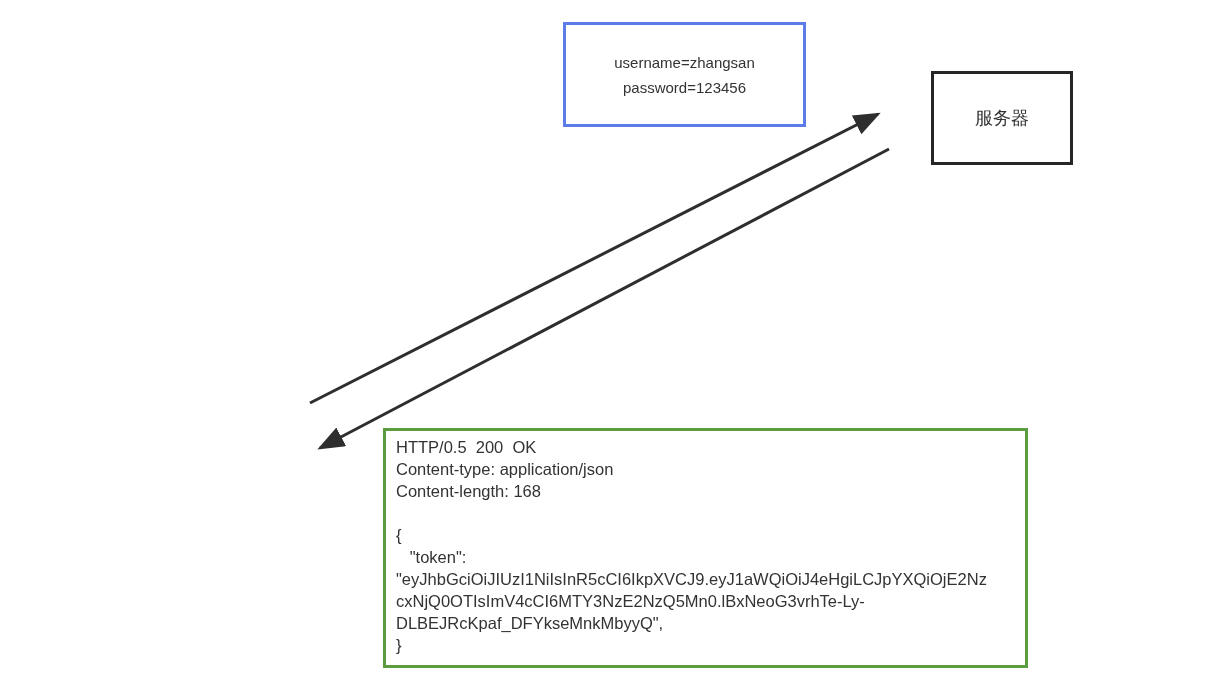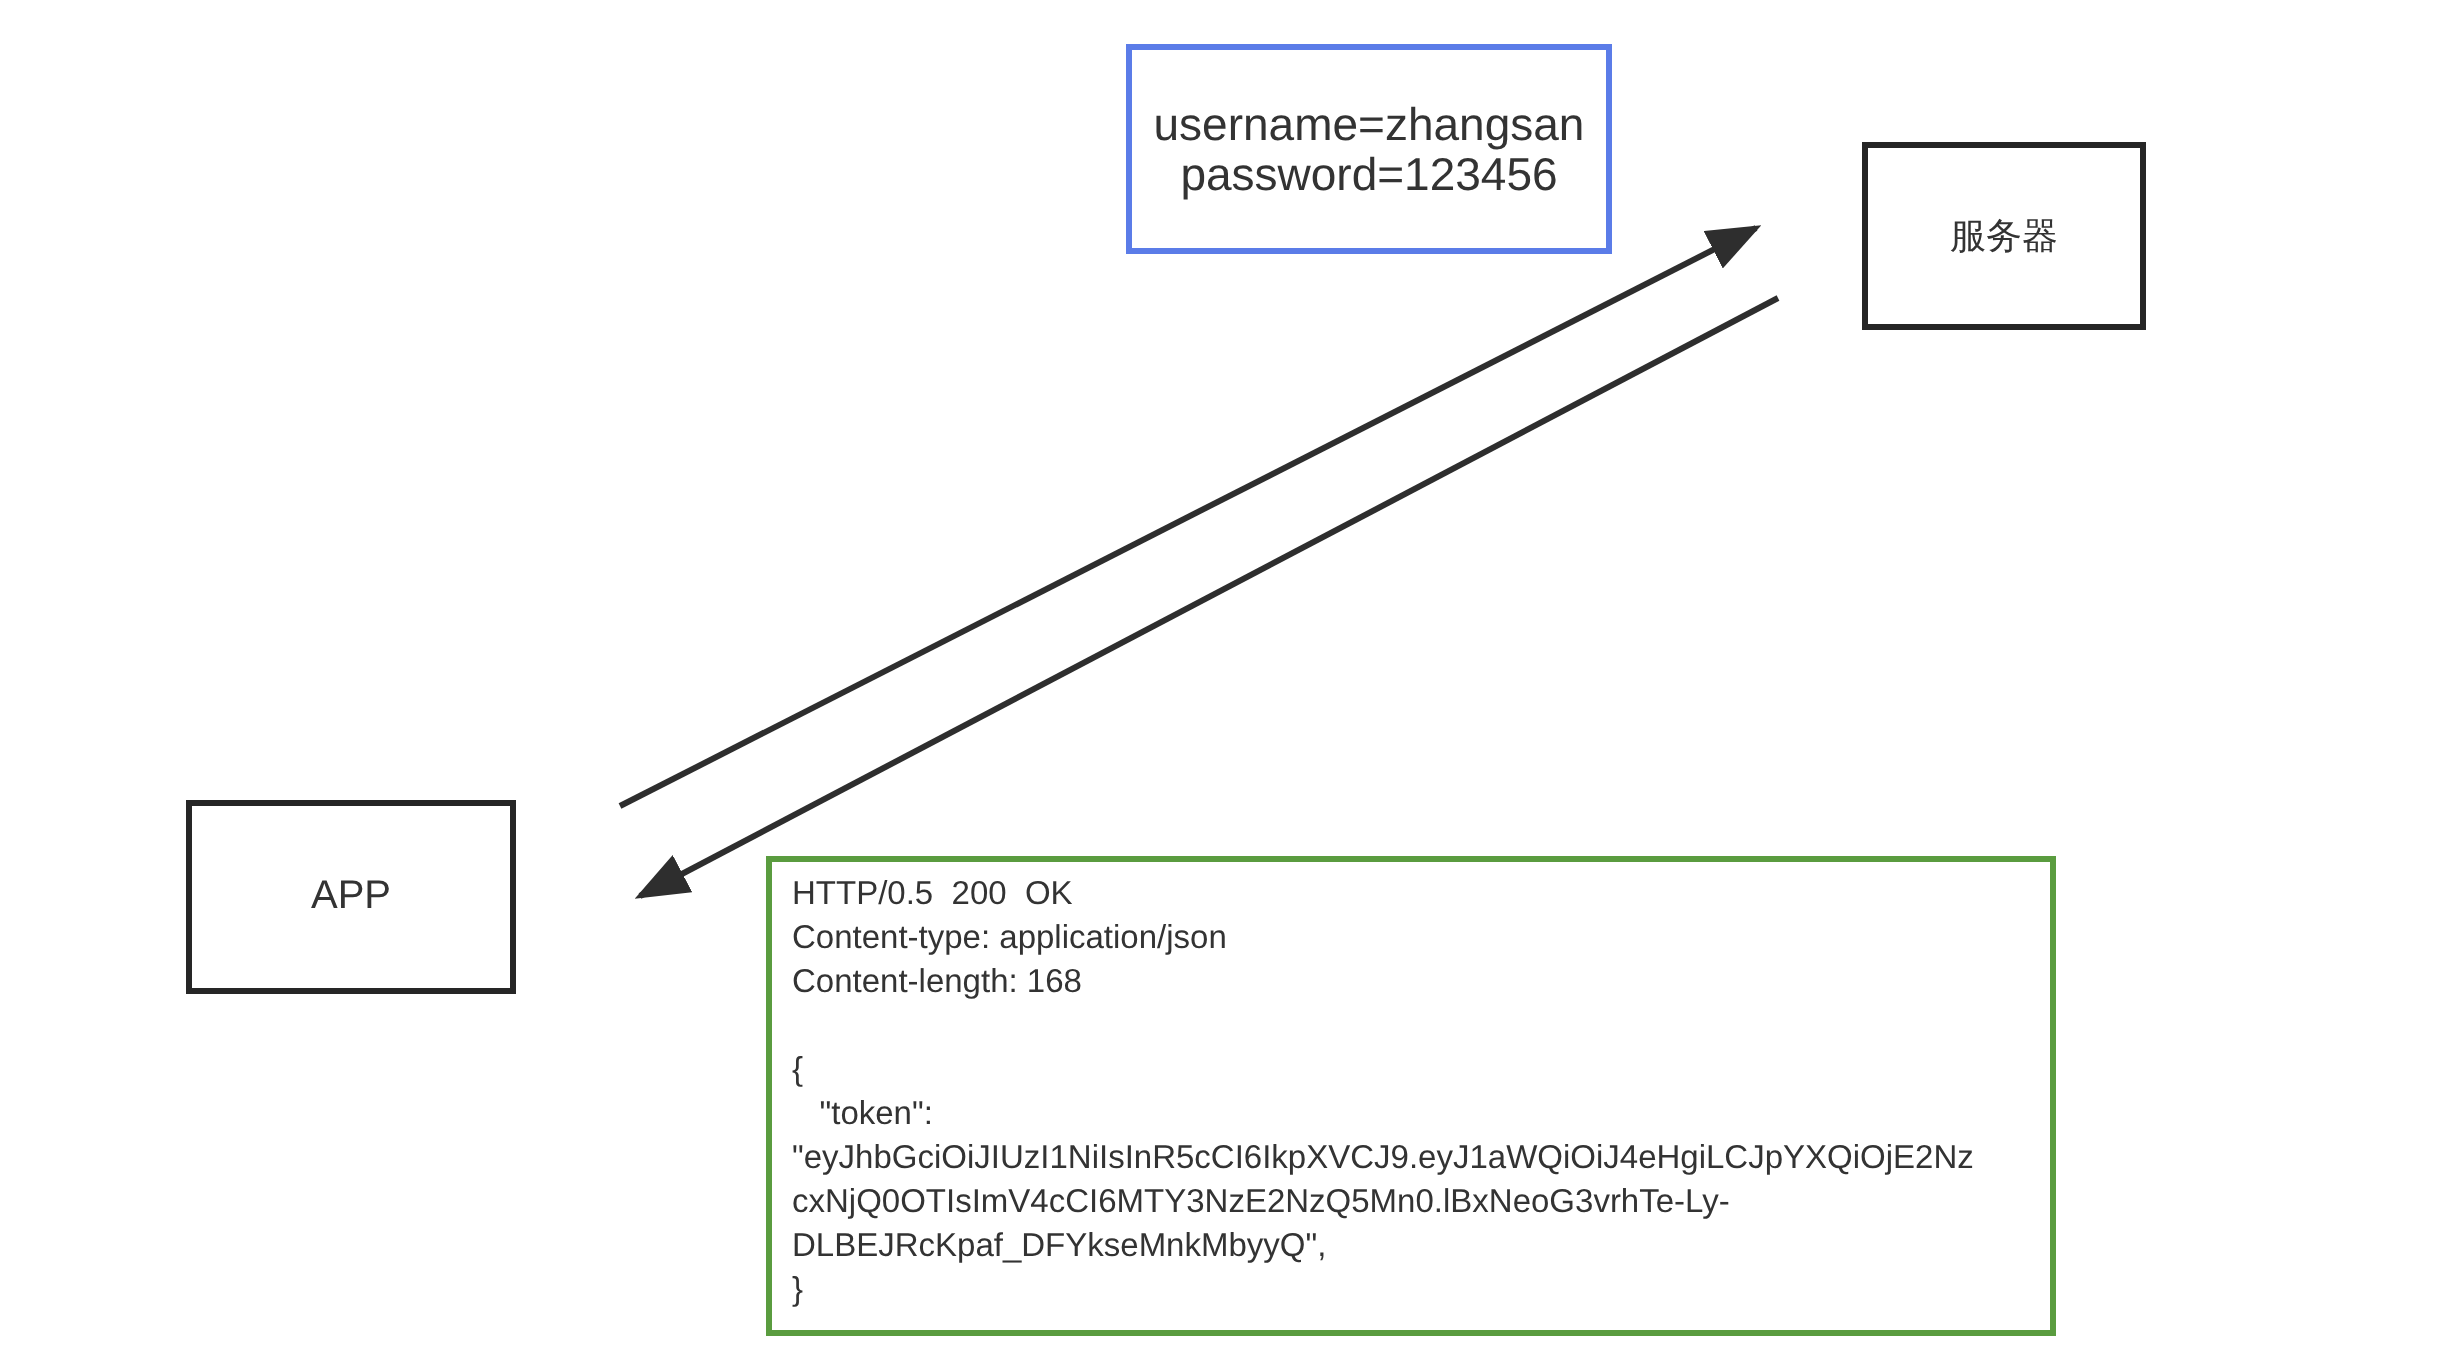--- a/index.html
+++ b/index.html
@@ -33,21 +33,21 @@
     justify-content: center;
   }
   .box-credentials {
     left: 563px; top: 22px;
     width: 243px; height: 105px;
     border: 3px solid var(--box-blue, #5b7ce8);
   }
   .box-credentials .box-text {
     white-space: pre-line;
     text-align: center;
-    font-size: 23px;
+    font-size: 15px;
     line-height: 25px;
   }
   .box-server {
     left: 931px; top: 28px;
     width: 142px; height: 94px;
     border: 3px solid var(--box-dark, #262626);
     font-size: 18px;
     margin-top: 43px;
   }
   .box-app {
@@ -88,23 +88,20 @@
 
   <div class="box box-credentials">
     <div class="box-text">username=zhangsan
 password=123456</div>
   </div>
 
   <div class="box box-server">
     <span>服务器</span>
   </div>
 
-  <div class="box box-app">
-    <span>APP</span>
-  </div>
 
   <div class="box box-response">
     <pre class="response-text">HTTP/0.5  200  OK
 Content-type: application/json
 Content-length: 168
 
 {
    "token":
 "eyJhbGciOiJIUzI1NiIsInR5cCI6IkpXVCJ9.eyJ1aWQiOiJ4eHgiLCJpYXQiOjE2Nz
 cxNjQ0OTIsImV4cCI6MTY3NzE2NzQ5Mn0.lBxNeoG3vrhTe-Ly-

